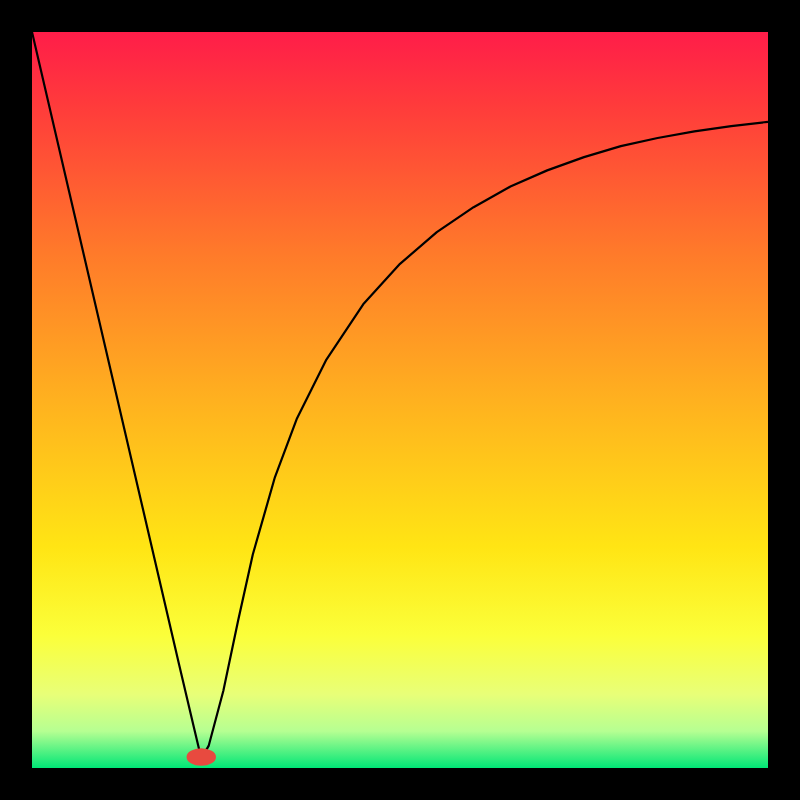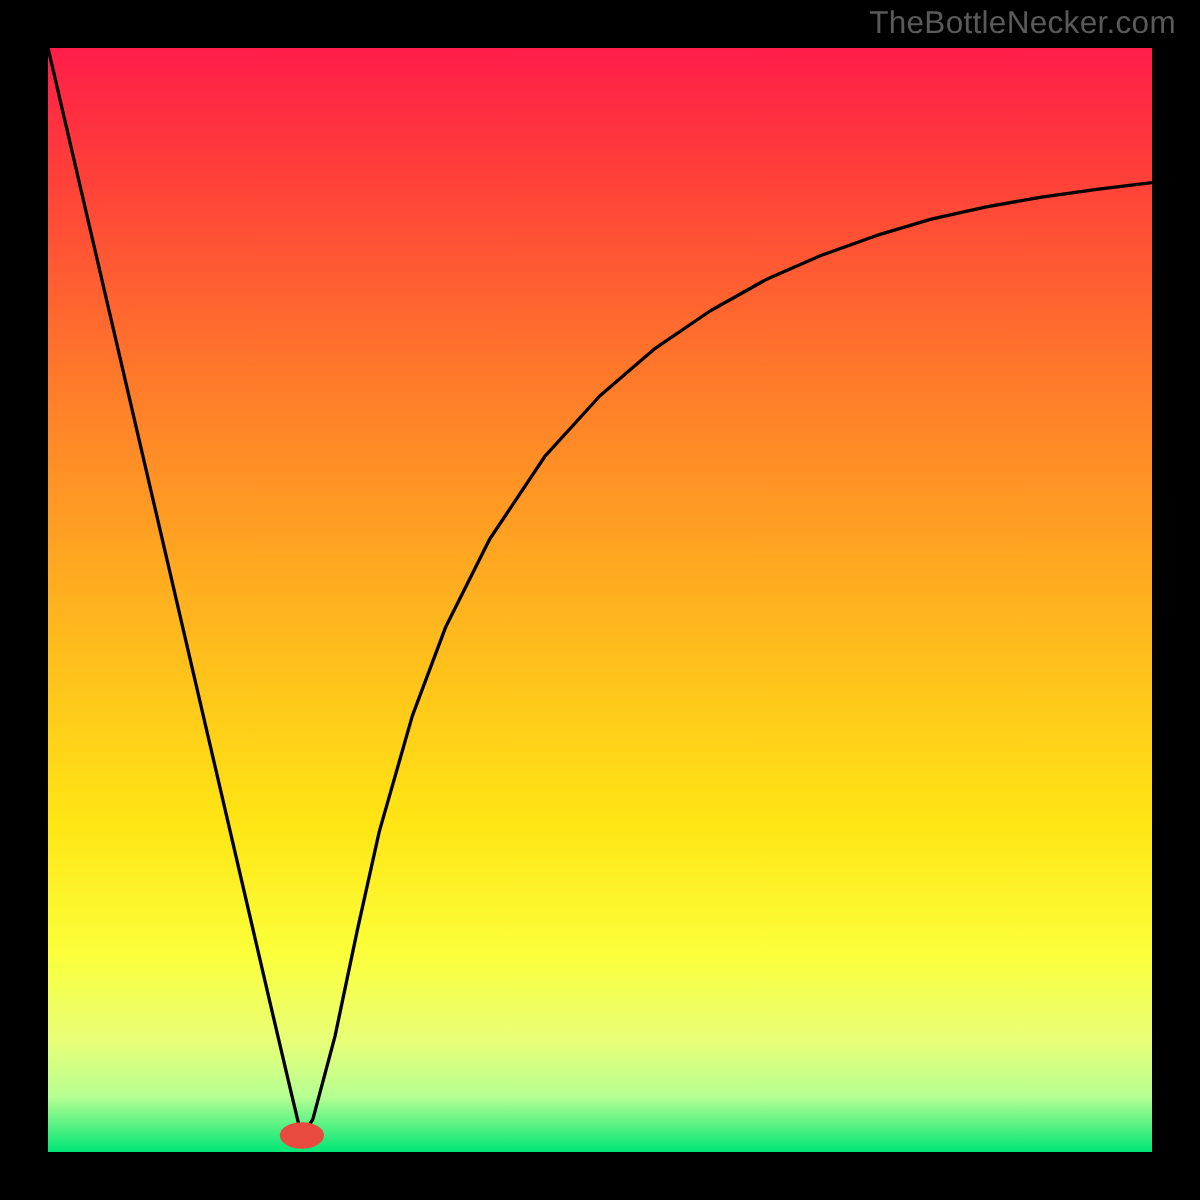--- a/index.html
+++ b/index.html
@@ -52,14 +52,13 @@
           <stop offset="82%" stop-color="#fbff3a"></stop>
           <stop offset="90%" stop-color="#e8ff78"></stop>
           <stop offset="95%" stop-color="#b6ff92"></stop>
           <stop offset="100%" stop-color="#00e676"></stop>
         </linearGradient>
     </defs>
     <rect x="0" y="0" width="736" height="736" fill="url(#bg-grad)"></rect>
     <path id="curve-path" fill="none" stroke="#000" stroke-width="2.2" stroke-linejoin="round" d="M0.00,0.00 L36.80,158.24 L73.60,316.48 L110.40,474.72 L147.20,632.96 L161.92,695.52 L169.28,726.43 L176.64,713.92 L191.36,658.72 L206.08,588.80 L220.80,522.56 L242.88,445.28 L264.96,386.40 L294.40,327.52 L331.20,272.32 L368.00,231.84 L404.80,200.19 L441.60,175.17 L478.40,154.56 L515.20,138.37 L552.00,125.12 L588.80,114.08 L625.60,105.98 L662.40,99.36 L699.20,94.21 L736.00,89.79 "></path>
     <ellipse id="marker-el" fill="#e84a3f" cx="169.28" cy="724.96" rx="14.72" ry="8.83"></ellipse>
   </svg>
-  <div class="watermark">TheBottleNecker.com</div>
 </div>
 
 </body></html>

